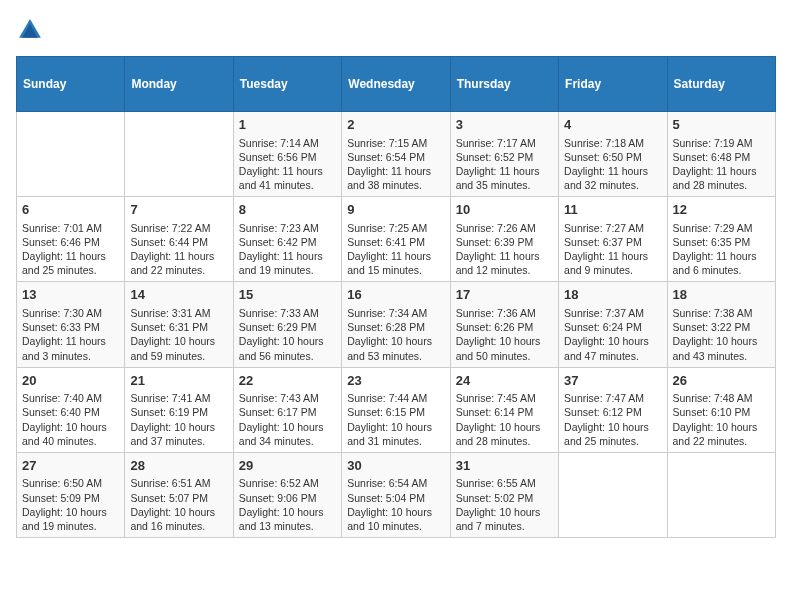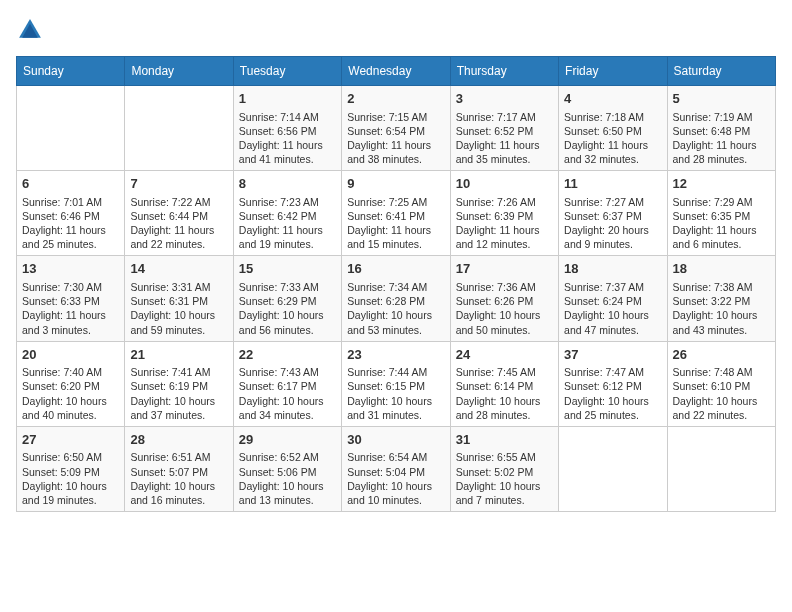--- a/index.html
+++ b/index.html
@@ -47,24 +47,24 @@
       color: #555;
     }
     table {
       width: 100%;
       border-collapse: collapse;
       font-size: 11px;
     }
     thead tr th {
       background-color: #2979b8;
       color: #fff;
-      padding: 7px 6px;
+      padding: 20px 6px;
       text-align: left;
       font-size: 12px;
-      font-weight: normal;
+      font-weight: bold;
       border: 1px solid #2166a0;
     }
     tbody tr td {
       border: 1px solid #ccc;
       vertical-align: top;
       padding: 4px 5px;
       width: 108px;
       min-height: 70px;
       color: #333;
       font-size: 10.5px;
@@ -179,21 +179,21 @@
         <td>
           <span class="day-num">10</span>
           <div>Sunrise: 7:26 AM</div>
           <div>Sunset: 6:39 PM</div>
           <div>Daylight: 11 hours and 12 minutes.</div>
         </td>
         <td>
           <span class="day-num">11</span>
           <div>Sunrise: 7:27 AM</div>
           <div>Sunset: 6:37 PM</div>
-          <div>Daylight: 20 hours and 9 minutes.</div>
+          <div>Daylight: 11 hours and 9 minutes.</div>
         </td>
         <td>
           <span class="day-num">12</span>
           <div>Sunrise: 7:29 AM</div>
           <div>Sunset: 6:35 PM</div>
           <div>Daylight: 11 hours and 6 minutes.</div>
         </td>
       </tr>
       <tr>
         <td>
@@ -236,21 +236,21 @@
           <span class="day-num">18</span>
           <div>Sunrise: 7:38 AM</div>
           <div>Sunset: 3:22 PM</div>
           <div>Daylight: 10 hours and 43 minutes.</div>
         </td>
       </tr>
       <tr>
         <td>
           <span class="day-num">20</span>
           <div>Sunrise: 7:40 AM</div>
-          <div>Sunset: 6:20 PM</div>
+          <div>Sunset: 6:40 PM</div>
           <div>Daylight: 10 hours and 40 minutes.</div>
         </td>
         <td>
           <span class="day-num">21</span>
           <div>Sunrise: 7:41 AM</div>
           <div>Sunset: 6:19 PM</div>
           <div>Daylight: 10 hours and 37 minutes.</div>
         </td>
         <td>
           <span class="day-num">22</span>
@@ -292,21 +292,21 @@
         </td>
         <td>
           <span class="day-num">28</span>
           <div>Sunrise: 6:51 AM</div>
           <div>Sunset: 5:07 PM</div>
           <div>Daylight: 10 hours and 16 minutes.</div>
         </td>
         <td>
           <span class="day-num">29</span>
           <div>Sunrise: 6:52 AM</div>
-          <div>Sunset: 5:06 PM</div>
+          <div>Sunset: 9:06 PM</div>
           <div>Daylight: 10 hours and 13 minutes.</div>
         </td>
         <td>
           <span class="day-num">30</span>
           <div>Sunrise: 6:54 AM</div>
           <div>Sunset: 5:04 PM</div>
           <div>Daylight: 10 hours and 10 minutes.</div>
         </td>
         <td>
           <span class="day-num">31</span>

